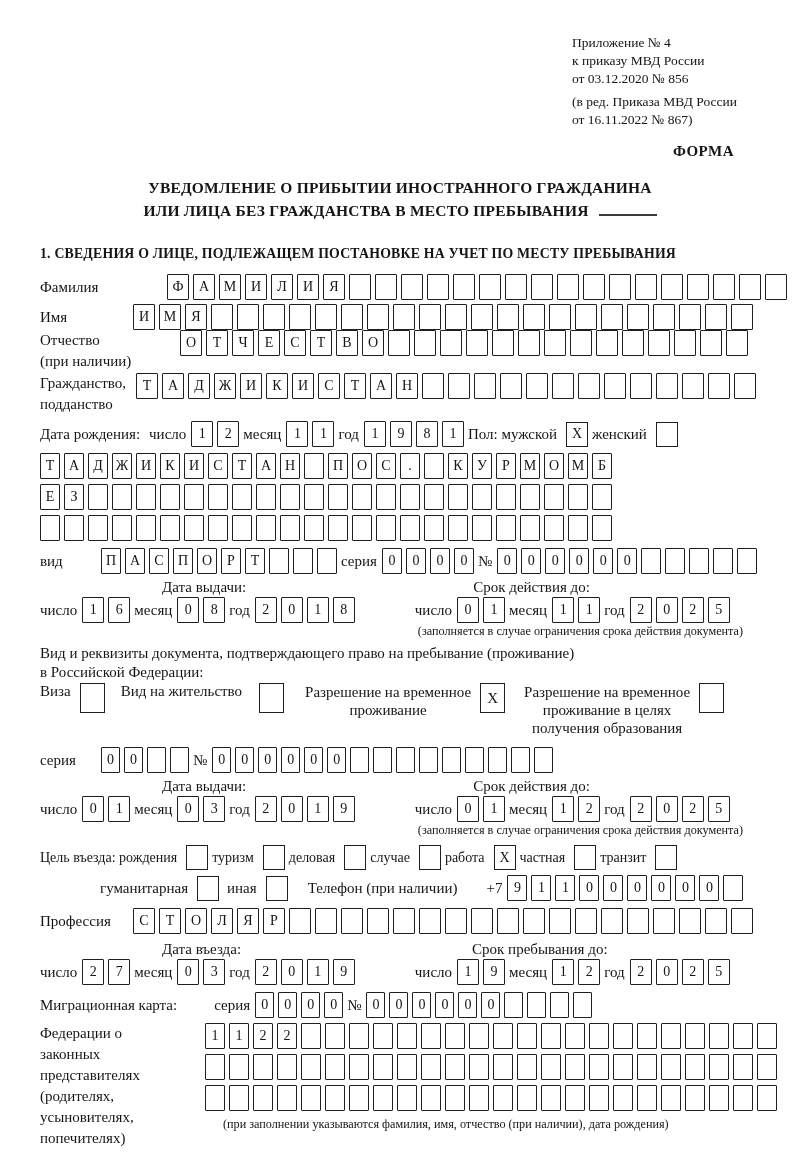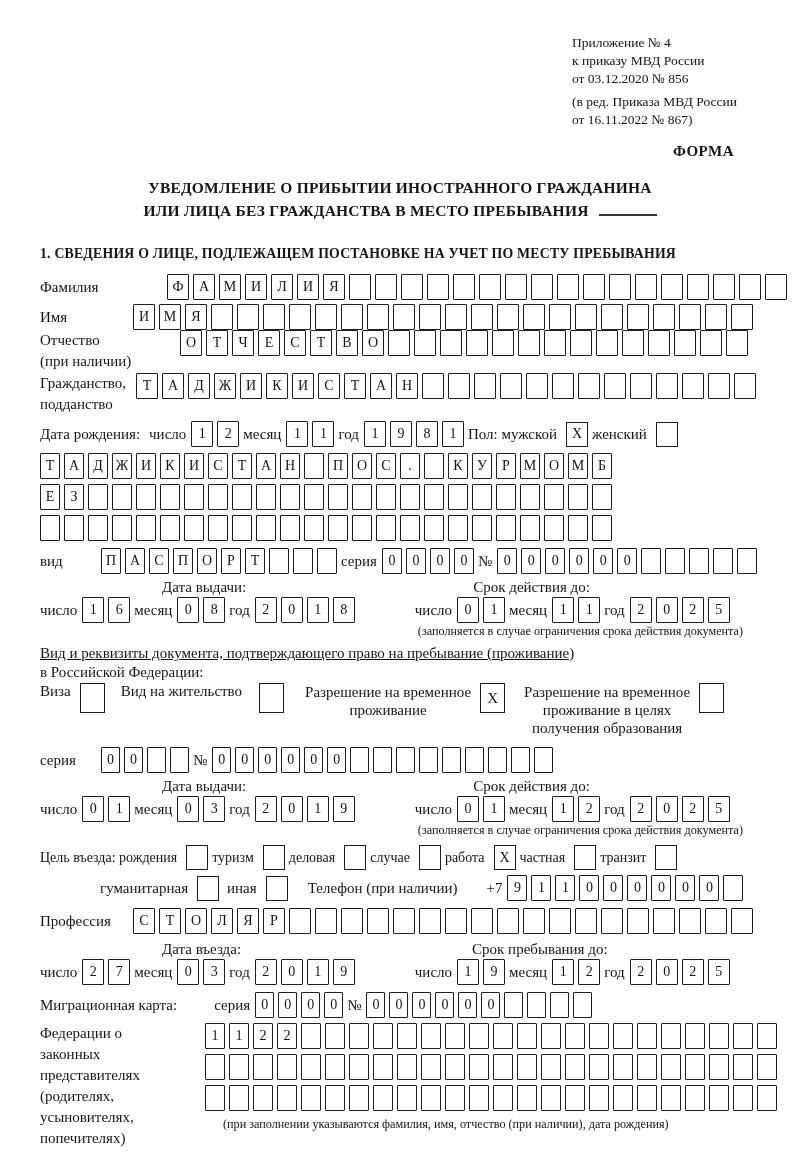--- a/index.html
+++ b/index.html
@@ -370,21 +370,21 @@
         <div class="cells">
           <div class="cell" style="width: 22px;">2</div>
           <div class="cell" style="width: 22px;">0</div>
           <div class="cell" style="width: 22px;">2</div>
           <div class="cell" style="width: 22px;">5</div>
         </div>
       </div>
       <div class="line right" style="margin-top: 1px; padding-right: 12px;">
         <span class="seg-lbl" style="font-size: 12.2px;">(заполняется в случае ограничения срока действия документа)</span>
       </div>
-      <div class="line" style="margin-top: 6px; text-decoration: underline;">
+      <div class="line" style="margin-top: 6px;">
         <span class="seg-lbl">Вид и реквизиты документа, подтверждающего право на пребывание (проживание)</span>
       </div>
       <div class="line" style="margin-top: 2px;">
         <span class="seg-lbl">в Российской Федерации:</span>
       </div>
       <div class="line top" style="margin-top: 2px;">
         <span class="seg-lbl">Виза</span>
         <span class="cbox big"></span>
         <span class="gap" style="width: 12px;"></span>
         <span class="seg-lbl">Вид на жительство</span>

